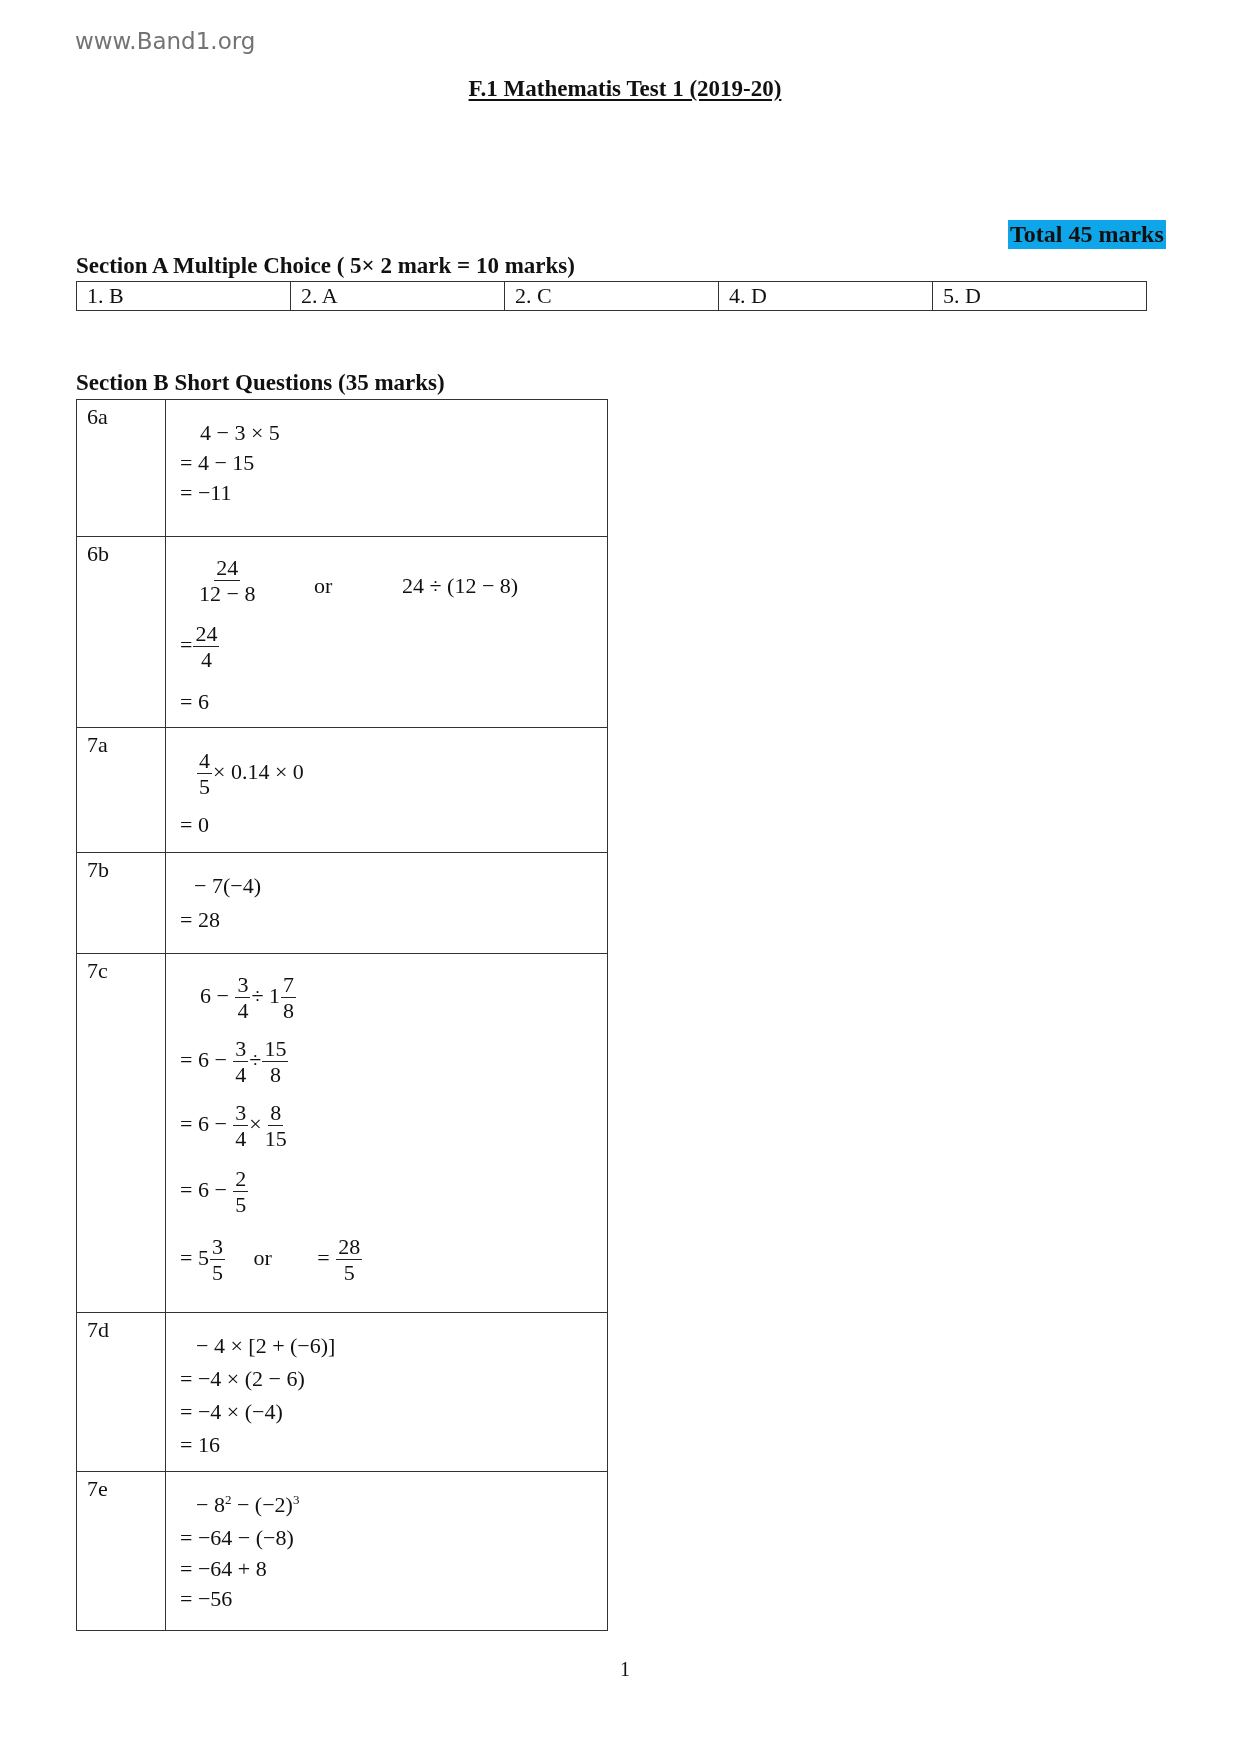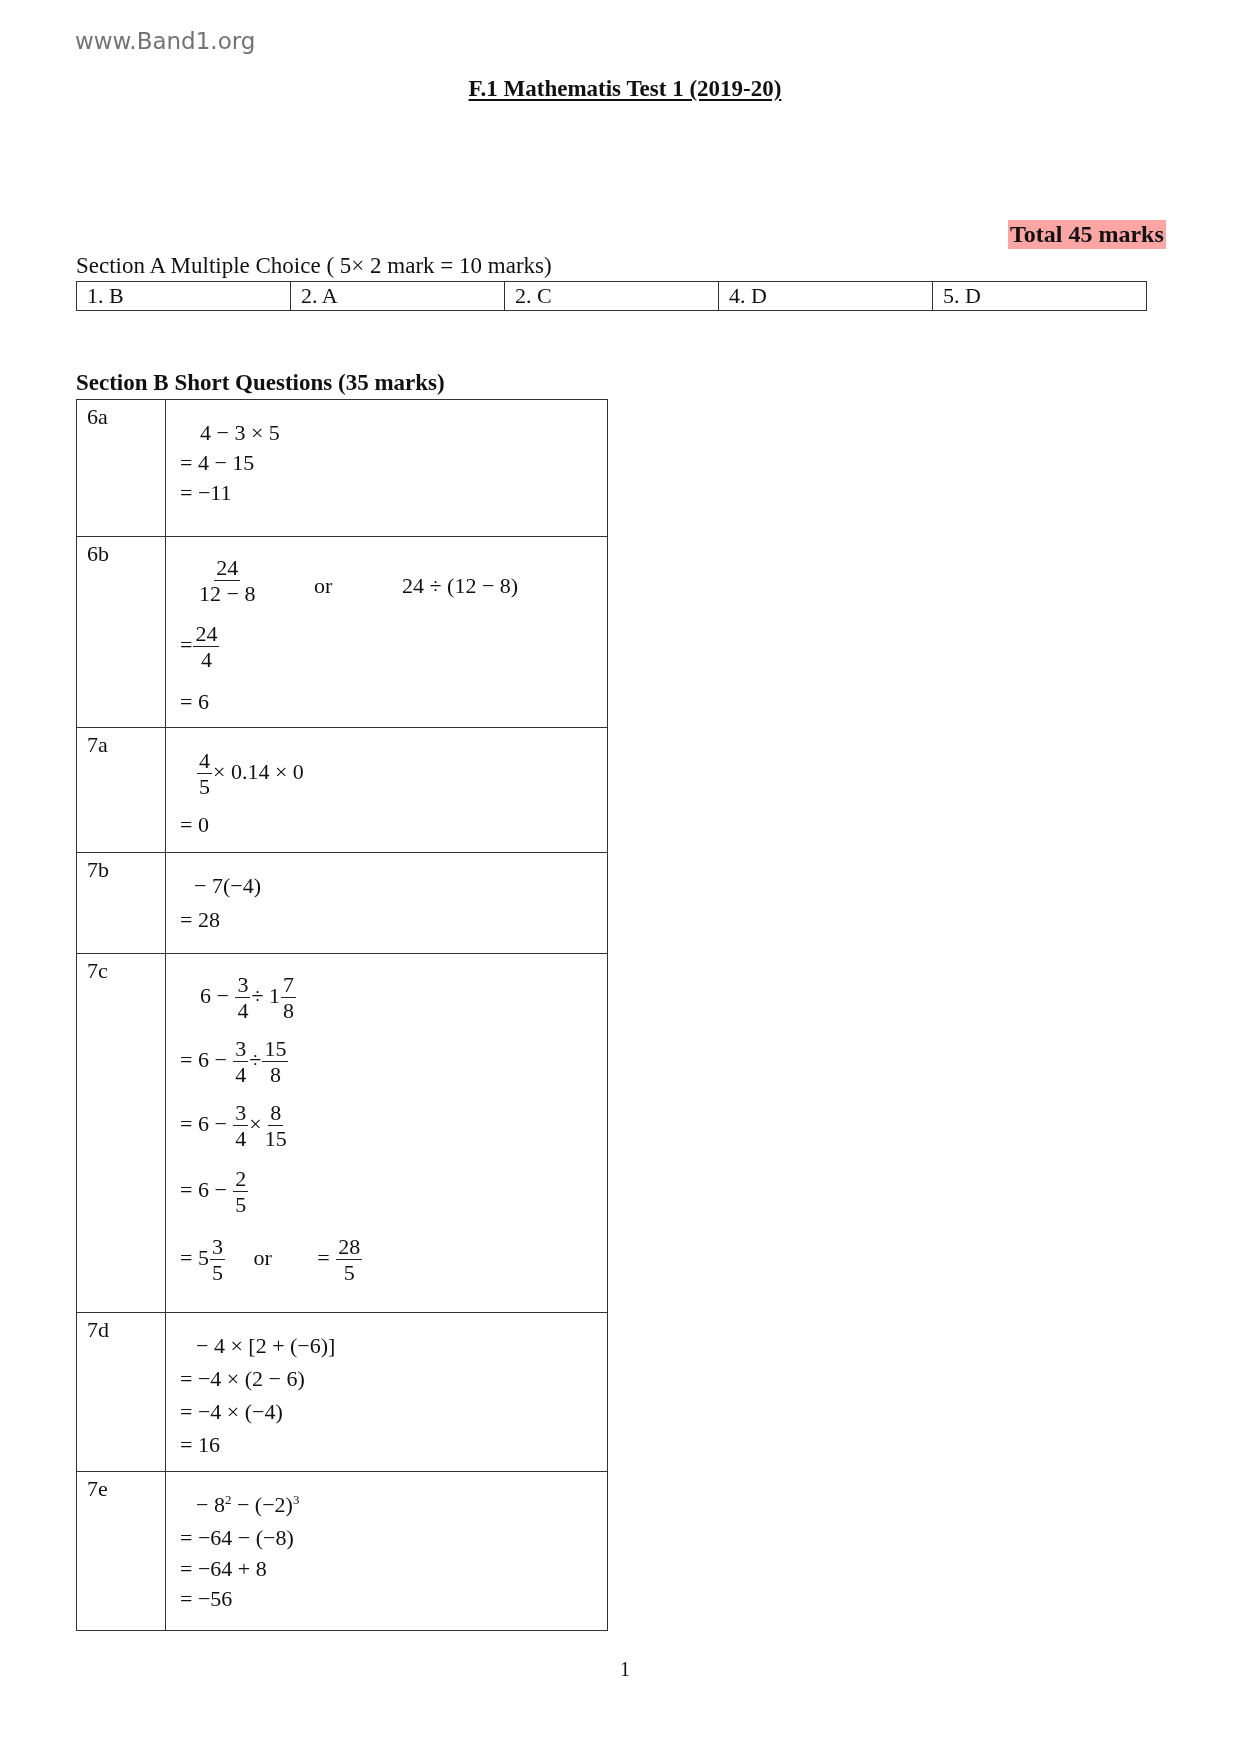--- a/index.html
+++ b/index.html
@@ -2,22 +2,22 @@
 <html><head>
 <meta charset="utf-8">
 <style>
   html, body { margin:0; padding:0; background:#ffffff; }
   body { width:1240px; height:1754px; position:relative; overflow:hidden; color:#111;
          font-family:"Liberation Serif", "DejaVu Serif", serif; }
   .abs { position:absolute; }
   .site { left:43px; top:28px; font-family:"DejaVu Sans", "Liberation Sans", sans-serif; font-size:23px; color:#737373;margin-left:32px; }
   .title { left:0; width:1250px; top:76px; text-align:center; font-weight:bold; font-size:23px; }
   .title span { text-decoration:underline; text-underline-offset:3px; }
-  .total { left:1008px; top:220px; background:#fca5a5; font-weight:bold; font-size:24px; padding:1px 2px; }
-  .sec-a { left:76px; top:253px; font-weight:normal; font-size:23px; }
+  .total { left:1008px; top:220px; background:#0ea5e9; font-weight:bold; font-size:24px; padding:1px 2px; }
+  .sec-a { left:76px; top:253px; font-weight:bold; font-size:23px; }
   .mc-table { left:76px; top:281px; width:1071px; height:30px; border:1.5px solid #333; display:flex; box-sizing:border-box; }
   .mc-cell { flex:1; border-right:1.5px solid #333; font-size:22px; padding-left:10px; line-height:28px; }
   .mc-cell:last-child { border-right:none; }
   .sec-b { left:76px; top:370px; font-weight:bold; font-size:23px; }
   .sb-table { left:76px; top:399px; width:532px; border:1.5px solid #333; box-sizing:border-box; }
   .row { display:flex; border-bottom:1.5px solid #333; box-sizing:border-box; position:relative; }
   .row:last-child { border-bottom:none; }
   .qnum { width:89px; border-right:1.5px solid #333; font-size:22px; padding:4px 0 0 10px; box-sizing:border-box; }
   .work { flex:1; position:relative; font-size:22px; }
   .line { position:absolute; white-space:nowrap; font-size:22px;margin-top:16px; }

